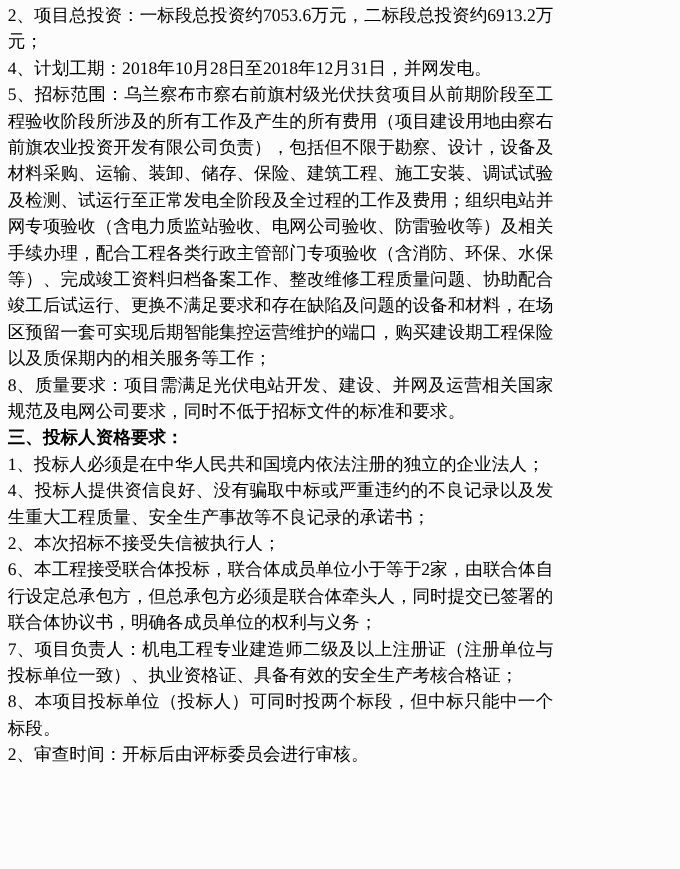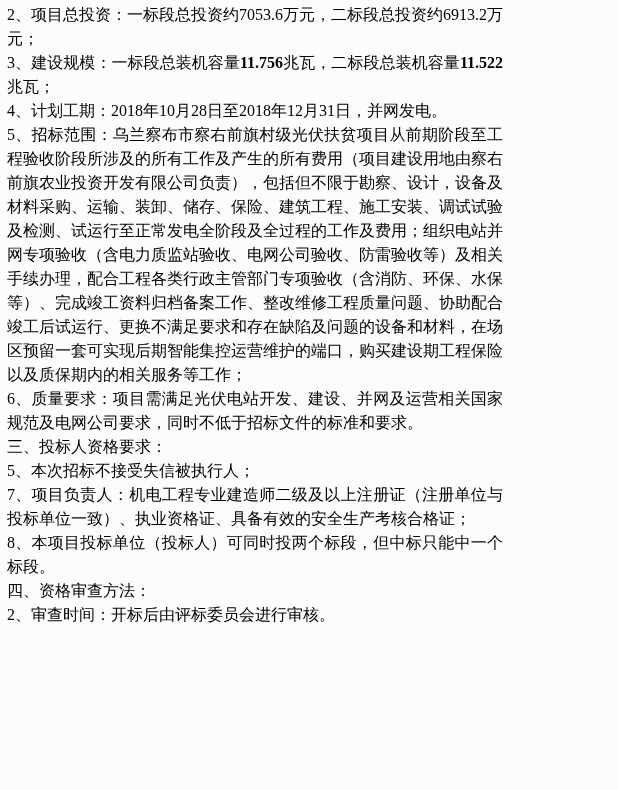--- a/index.html
+++ b/index.html
@@ -24,36 +24,37 @@
     font-size: 16px;
     line-height: 24px;
     color: #000000;
     text-align: justify;
   }
   p.para {
     margin: 0;
     padding: 0;
   }
   p.para.heading span {
-    font-weight: normal;
+    font-weight: bold;
   }
   span.bold {
     font-weight: bold;
   }
 </style>
 </head>
 <body>
 
 <div class="page">
   <div class="doc-body">
       <p class="para"><span>2、项目总投资：一标段总投资约7053.6万元，二标段总投资约6913.2万元；</span></p>
-      <p class="para"><span>3、建设规模：一标段总装机容量</span><span class="bold">11.756</span><span>兆瓦，二标段总装机容量</span><span class="bold">11.522</span><span>兆瓦；</span></p>
       <p class="para"><span>4、计划工期：2018年10月28日至2018年12月31日，并网发电。</span></p>
       <p class="para"><span>5、招标范围：乌兰察布市察右前旗村级光伏扶贫项目从前期阶段至工程验收阶段所涉及的所有工作及产生的所有费用（项目建设用地由察右前旗农业投资开发有限公司负责），包括但不限于勘察、设计，设备及材料采购、运输、装卸、储存、保险、建筑工程、施工安装、调试试验及检测、试运行至正常发电全阶段及全过程的工作及费用；组织电站并网专项验收（含电力质监站验收、电网公司验收、防雷验收等）及相关手续办理，配合工程各类行政主管部门专项验收（含消防、环保、水保等）、完成竣工资料归档备案工作、整改维修工程质量问题、协助配合竣工后试运行、更换不满足要求和存在缺陷及问题的设备和材料，在场区预留一套可实现后期智能集控运营维护的端口，购买建设期工程保险以及质保期内的相关服务等工作；</span></p>
-      <p class="para"><span>6、质量要求：项目需满足光伏电站开发、建设、并网及运营相关国家规范及电网公司要求，同时不低于招标文件的标准和要求。</span></p>
+      <p class="para"><span>8、质量要求：项目需满足光伏电站开发、建设、并网及运营相关国家规范及电网公司要求，同时不低于招标文件的标准和要求。</span></p>
       <p class="para heading"><span class="bold">三、投标人资格要求：</span></p>
-      <p class="para"><span>5、本次招标不接受失信被执行人；</span></p>
+      <p class="para"><span>1、投标人必须是在中华人民共和国境内依法注册的独立的企业法人；</span></p>
+      <p class="para"><span>4、投标人提供资信良好、没有骗取中标或严重违约的不良记录以及发生重大工程质量、安全生产事故等不良记录的承诺书；</span></p>
+      <p class="para"><span>2、本次招标不接受失信被执行人；</span></p>
+      <p class="para"><span>6、本工程接受联合体投标，联合体成员单位小于等于2家，由联合体自行设定总承包方，但总承包方必须是联合体牵头人，同时提交已签署的联合体协议书，明确各成员单位的权利与义务；</span></p>
       <p class="para"><span>7、项目负责人：机电工程专业建造师二级及以上注册证（注册单位与投标单位一致）、执业资格证、具备有效的安全生产考核合格证；</span></p>
       <p class="para"><span>8、本项目投标单位（投标人）可同时投两个标段，但中标只能中一个标段。</span></p>
-      <p class="para heading"><span class="bold">四、资格审查方法：</span></p>
       <p class="para"><span>2、审查时间：开标后由评标委员会进行审核。</span></p>
     </div>
 </div>
 
 </body></html>

